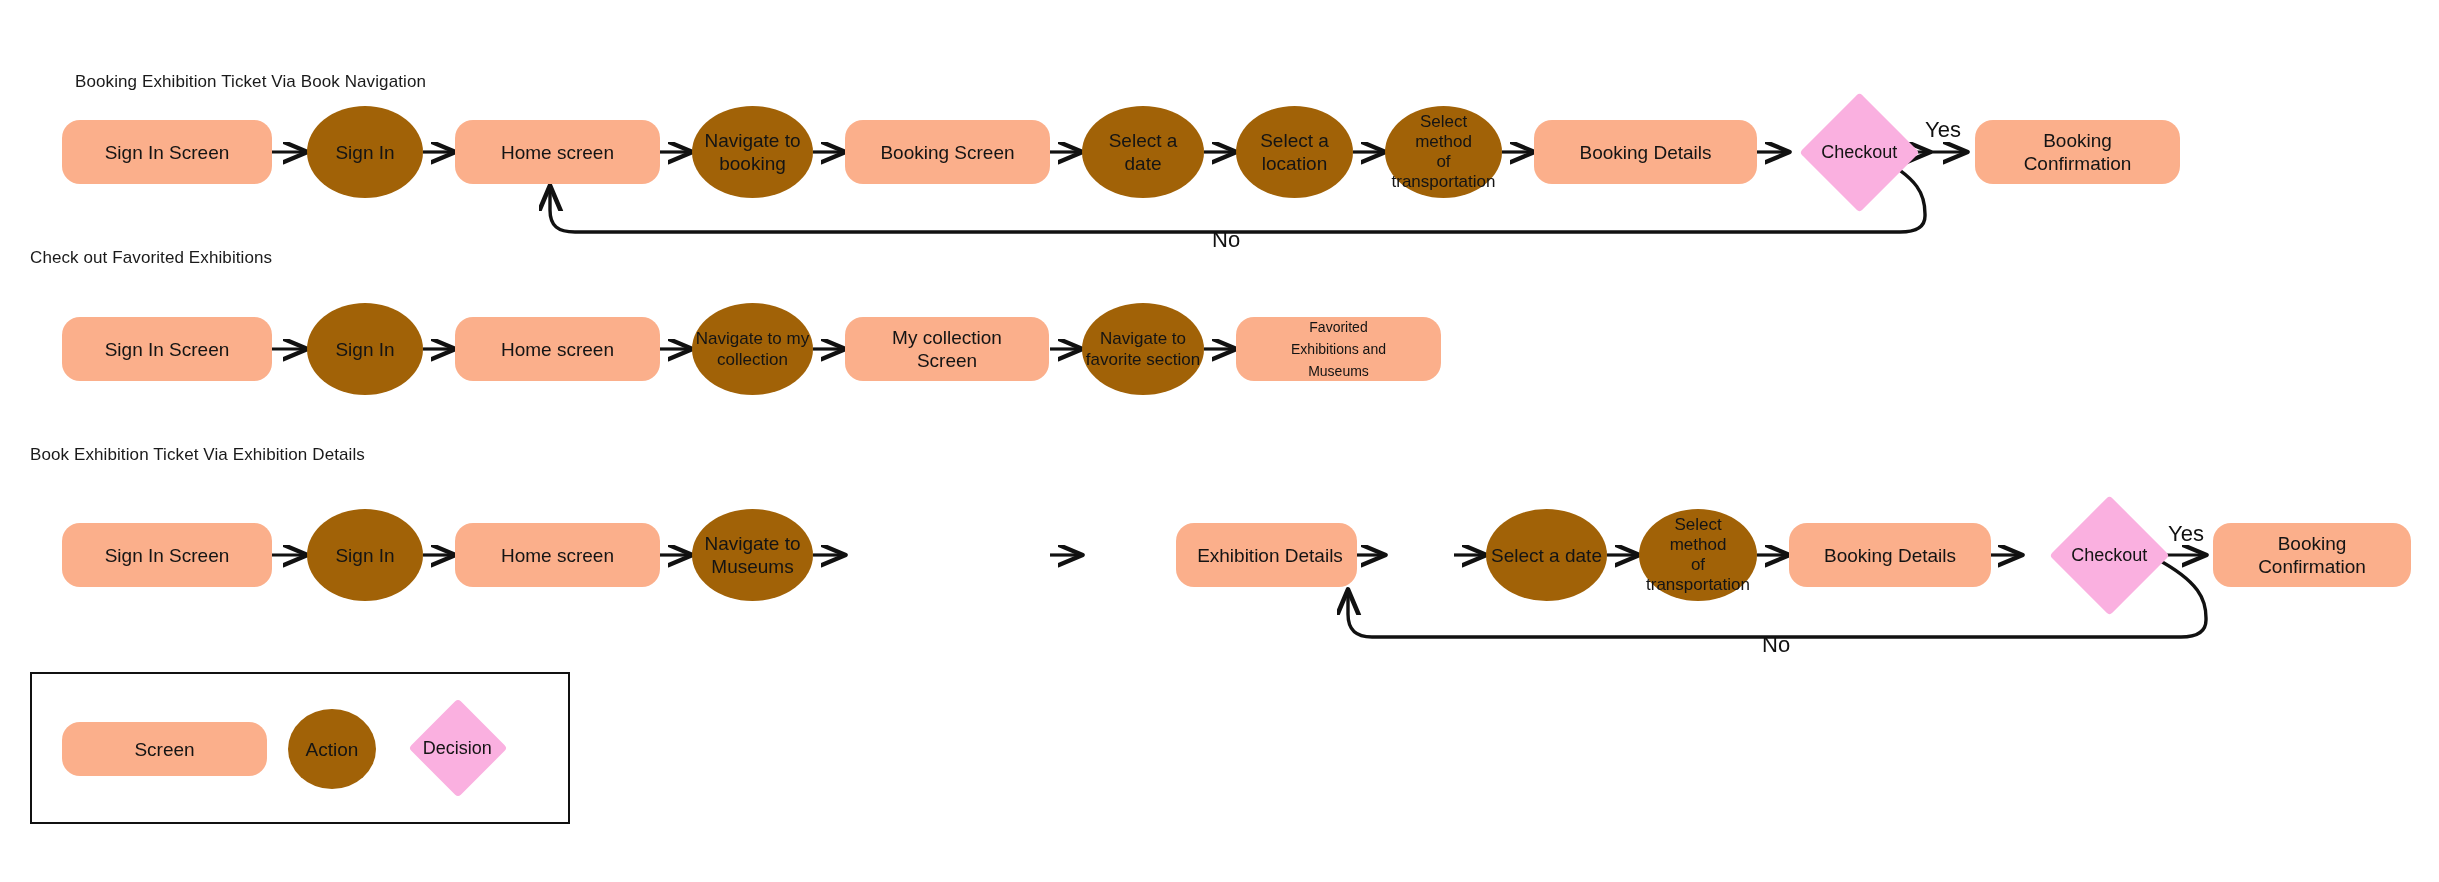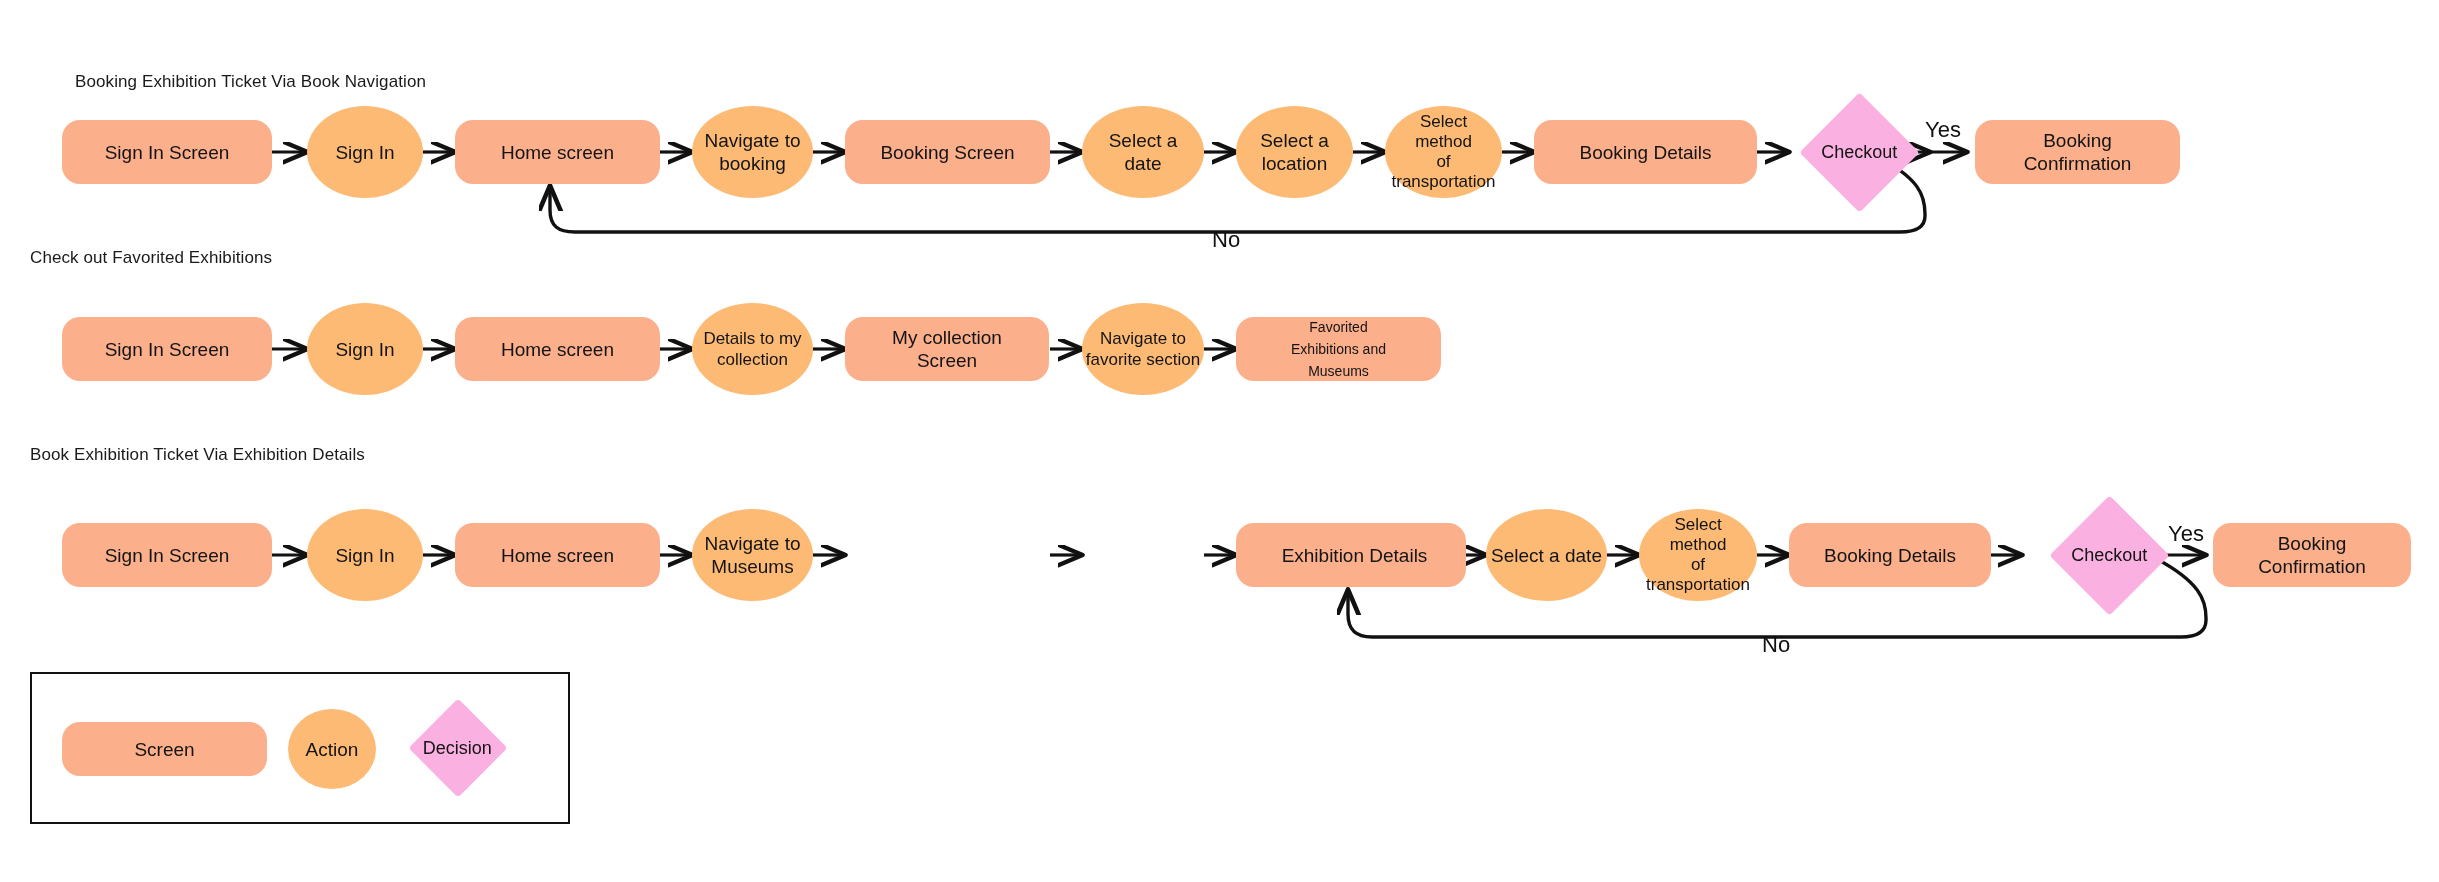--- a/index.html
+++ b/index.html
@@ -49,21 +49,21 @@
   .node .node-label {
     display: block;
     padding: 0 8px;
     white-space: pre-line;
   }
   .node.screen {
     background: #FBAF8B;
     border-radius: 18px;
   }
   .node.action {
-    background: #fdba74;
+    background: #a16207;
     border-radius: 50%;
   }
   .node.decision {
     background: #FAB0E0;
     transform: rotate(45deg);
     border-radius: 4px;
   }
   .node.decision .node-label {
     transform: rotate(-45deg);
     white-space: nowrap;
@@ -189,21 +189,21 @@
   <div class="node screen" style="left:62px; top:317px; width:210px; height:64px;">
     <span class="node-label">Sign In Screen</span>
   </div>
   <div class="node action" style="left:307px; top:303px; width:116px; height:92px;">
     <span class="node-label">Sign In</span>
   </div>
   <div class="node screen" style="left:455px; top:317px; width:205px; height:64px;">
     <span class="node-label">Home screen</span>
   </div>
   <div class="node action" style="left:692px; top:303px; width:121px; height:92px; font-size:17px; line-height:21px;">
-    <span class="node-label" style="padding:0 1px;">Details to my
+    <span class="node-label" style="padding:0 1px;">Navigate to my
 collection</span>
   </div>
   <div class="node screen" style="left:845px; top:317px; width:204px; height:64px;">
     <span class="node-label">My collection
 Screen</span>
   </div>
   <div class="node action" style="left:1082px; top:303px; width:122px; height:92px; font-size:17px; line-height:21px;">
     <span class="node-label" style="padding:0 1px;">Navigate to
 favorite section</span>
   </div>
@@ -221,21 +221,21 @@
   <div class="node action" style="left:307px; top:509px; width:116px; height:92px;">
     <span class="node-label">Sign In</span>
   </div>
   <div class="node screen" style="left:455px; top:523px; width:205px; height:64px;">
     <span class="node-label">Home screen</span>
   </div>
   <div class="node action" style="left:692px; top:509px; width:121px; height:92px;">
     <span class="node-label">Navigate to
 Museums</span>
   </div>
-  <div class="node screen" style="left:1236px; top:523px; width:230px; height:64px;padding-left:7px;">
+  <div class="node screen" style="left:1176px; top:523px; width:181px; height:64px;padding-left:7px;">
     <span class="node-label">Exhibition Details</span>
   </div>
   <div class="node action" style="left:1486px; top:509px; width:121px; height:92px;">
     <span class="node-label" style="padding:0 2px;">Select a date</span>
   </div>
   <div class="node action" style="left:1639px; top:509px; width:118px; height:92px; font-size:17px; line-height:20px;">
     <span class="node-label">Select method
 of
 transportation</span>
   </div>

